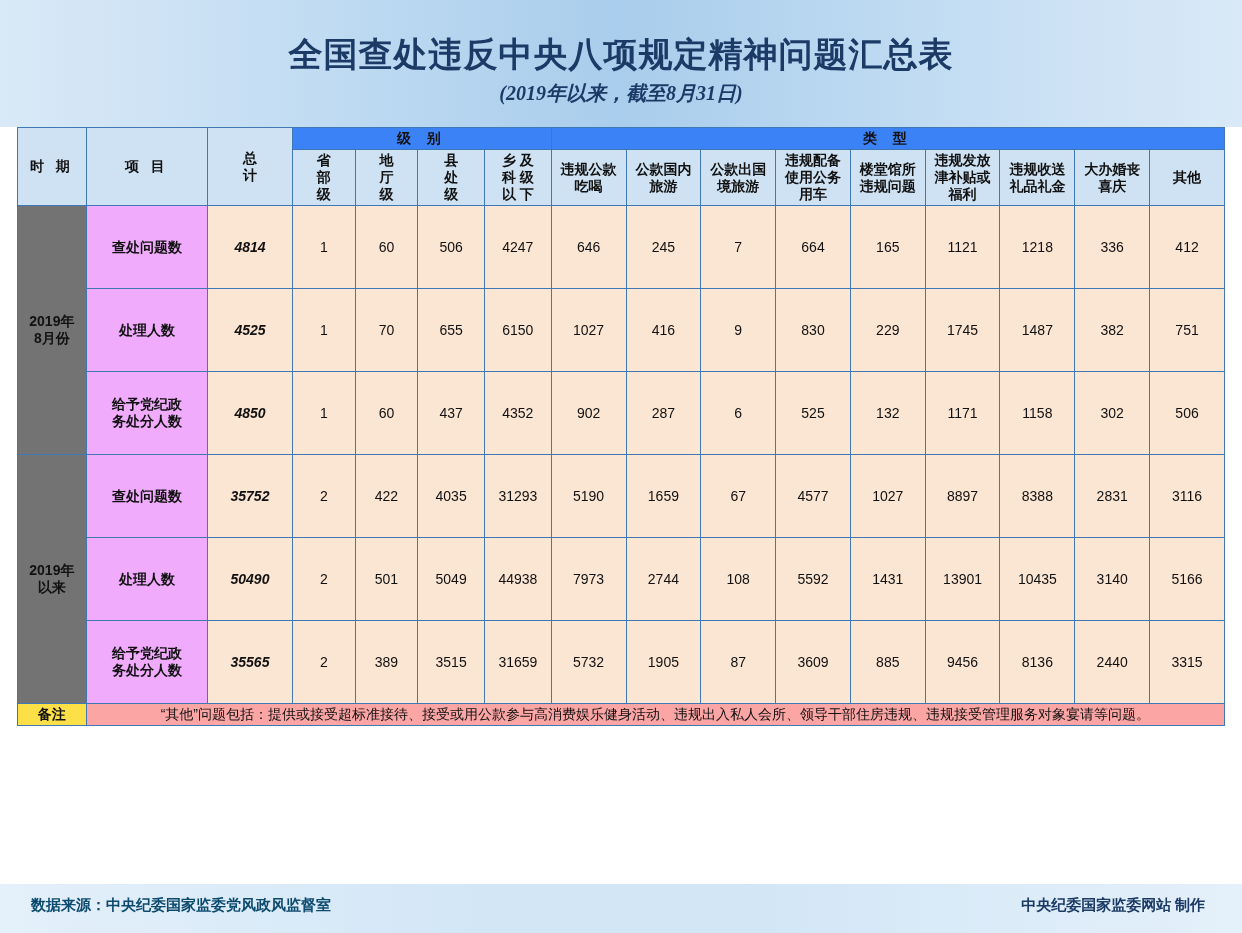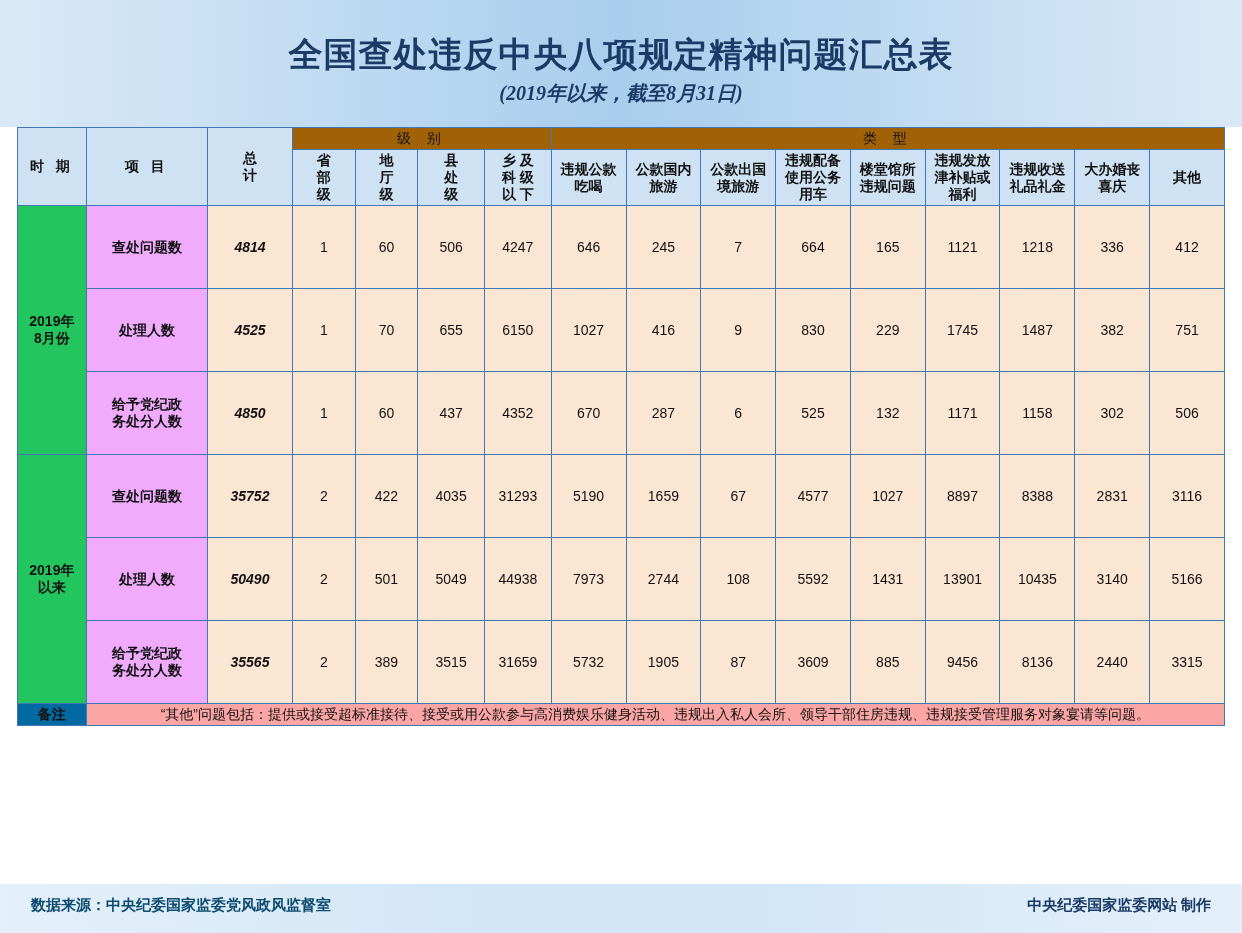--- a/index.html
+++ b/index.html
@@ -76,22 +76,22 @@
     line-height: 1.22;
     font-family: "Liberation Sans", "DejaVu Sans", sans-serif;
   }
   
   .hdr {
     background: #cfe2f3;
     font-weight: bold;
     color: #12355e;
   }
   .hdr-group {
-    background: #a16207;
-    font-weight: normal;
+    background: #3b82f6;
+    font-weight: bold;
     font-size: 19px;
     color: #12355e;
     letter-spacing: 6px;
   }
   .hdr-period {
     font-size: 19px;
     letter-spacing: 4px;
     margin-left: 16px;
   }
   .hdr-item {
@@ -110,32 +110,32 @@
     background: #fbe5d3;
     font-size: 15px;
     height: 78px;
   }
   .row-label {
     background: #f0abfc;
     font-weight: bold;
     font-size: 15px;
   }
   .period-label {
-    background: #22c55e;
+    background: #737373;
     font-weight: bold;
     color: #12355e;
     font-size: 15px;
   }
   .total-cell {
     font-weight: bold;
     font-size: 17px;
     font-style: italic;
   }
   .note-label {
-    background: #0369a1;
+    background: #fde047;
     font-weight: bold;
     color: #12355e;
     font-size: 15px;
     width: 60px;
   }
   .note-text {
     background: #fca5a5;
     text-align: left;
     font-size: 16px;
     line-height: 1.65;
@@ -154,21 +154,21 @@
     position: absolute;
     left: 14px;
     top: 3px;
     font-size: 15px;
     font-weight: bold;
     color: #0c4a6e;
     font-family: "Liberation Serif", "DejaVu Serif", serif;
   }
   .footer-right {
     position: absolute;
-    right: 14px;
+    right: 20px;
     top: 3px;
     font-size: 15px;
     font-weight: bold;
     color: #1b3a66;
     font-family: "Liberation Serif", "DejaVu Serif", serif;
   }
   .bottom-band {
     position: absolute;
     left: 0;
     top: 884px;
@@ -328,21 +328,21 @@
         <tr>
           <td class="row-label">
             <div>给予党纪政</div>
             <div>务处分人数</div>
           </td>
           <td class="body-cell total-cell">4850</td>
           <td class="body-cell">1</td>
           <td class="body-cell">60</td>
           <td class="body-cell">437</td>
           <td class="body-cell">4352</td>
-          <td class="body-cell">670</td>
+          <td class="body-cell">902</td>
           <td class="body-cell">287</td>
           <td class="body-cell">6</td>
           <td class="body-cell">525</td>
           <td class="body-cell">132</td>
           <td class="body-cell">1171</td>
           <td class="body-cell">1158</td>
           <td class="body-cell">302</td>
           <td class="body-cell">506</td>
         </tr>
 

